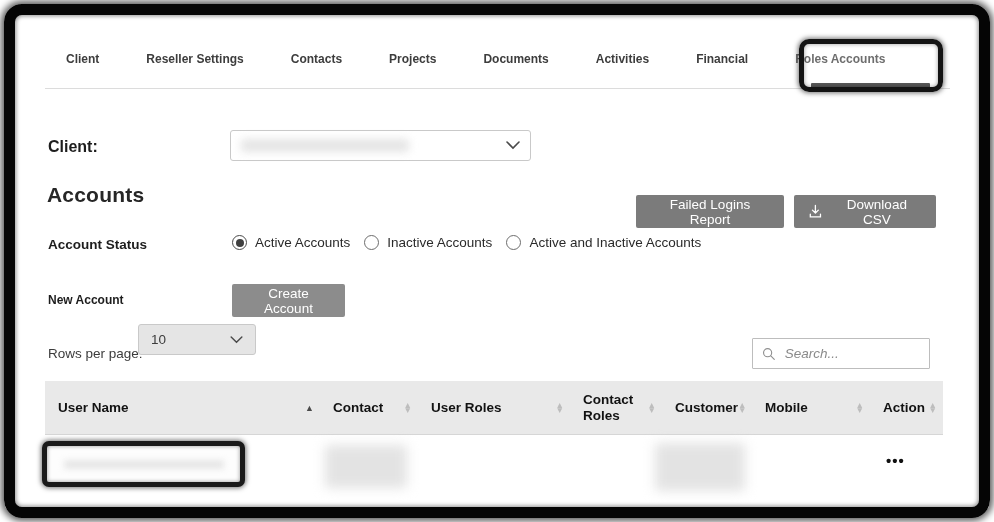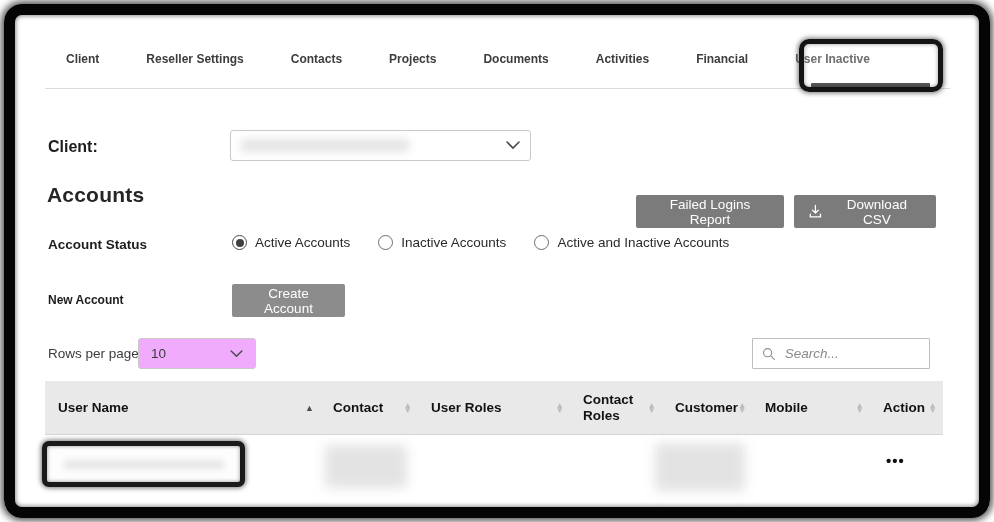--- a/index.html
+++ b/index.html
@@ -32,36 +32,36 @@
 
   
   .accounts-heading{position:absolute;left:47px;top:183px;font-size:21px;font-weight:700;color:#262626;letter-spacing:.2px;}
   .btn{position:absolute;height:33px;background:#7b7b7b;color:#fff;border:none;border-radius:2px;
     font-size:13.5px;display:flex;align-items:center;gap:9px;cursor:pointer;padding:0 14px;}
   .btn-failed{left:636px;top:195px;width:148px;}
   .btn-csv{left:794px;top:195px;width:142px;}
 
   
   .status-label{position:absolute;left:48px;top:237px;font-size:13.5px;font-weight:700;color:#1d1d1d;}
-  .radio-group{position:absolute;left:232px;top:235px;display:flex;gap:28px;align-items:center;}
+  .radio-group{position:absolute;left:232px;top:235px;display:flex;gap:14px;align-items:center;}
   .radio-opt{display:flex;align-items:center;gap:8px;cursor:pointer;}
   .radio-circ{width:15px;height:15px;border-radius:50%;border:1.5px solid #6d6d6d;background:#fff;
     display:inline-flex;align-items:center;justify-content:center;flex:none;}
   .radio-circ.sel{border-color:#4a4a4a;}
   .radio-circ.sel::after{content:"";width:8px;height:8px;border-radius:50%;background:#3f3f3f;}
   .radio-opt span.lbl{font-size:13.5px;color:#2a2a2a;}
 
   
   .newacct-label{position:absolute;left:48px;top:293px;font-size:12px;font-weight:700;color:#1d1d1d;}
   .btn-create{left:232px;top:284px;width:113px;background:#8c8c8c;}
 
   
   .rpp-label{position:absolute;left:48px;top:346px;font-size:13.5px;color:#3c3c3c;}
-  .rpp-select{position:absolute;left:138px;top:338px;width:118px;height:31px;border:1px solid #c9c9c9;border-radius:3px;
-    background:#f0abfc;display:flex;align-items:center;padding:0 12px;font-size:13.5px;color:#3c3c3c;cursor:pointer;}
+  .rpp-select{position:absolute;left:138px;top:324px;width:118px;height:31px;border:1px solid #c9c9c9;border-radius:3px;
+    background:#e5e5e5;display:flex;align-items:center;padding:0 12px;font-size:13.5px;color:#3c3c3c;cursor:pointer;}
   .rpp-select svg{margin-left:auto;}
   .search-box{position:absolute;left:752px;top:338px;width:178px;height:31px;border:1px solid #bdbdbd;border-radius:1px;
     background:#fff;display:flex;align-items:center;padding:0 9px;gap:7px;}
   .search-box input{border:none;outline:none;width:100%;font-size:13.5px;font-style:italic;color:#555;background:transparent;}
   .search-box input::placeholder{color:#8a8a8a;font-style:italic;}
 
   
   .thead{position:absolute;left:45px;top:381px;width:898px;height:54px;background:#e9e9e9;
     display:flex;align-items:center;border-bottom:1px solid #d6d6d6;}
   .th{display:flex;align-items:center;justify-content:space-between;padding:0 6px 0 13px;height:100%;}
@@ -87,21 +87,21 @@
 <div id="canvas">
 
   <nav class="tabs">
     <div class="tab">Client</div>
     <div class="tab">Reseller Settings</div>
     <div class="tab">Contacts</div>
     <div class="tab">Projects</div>
     <div class="tab">Documents</div>
     <div class="tab">Activities</div>
     <div class="tab">Financial</div>
-    <div class="tab active">User Inactive</div>
+    <div class="tab active">Roles Accounts</div>
   </nav>
   <div class="tabs-divider"></div>
   <div class="active-underline"></div>
   <div class="tab-annotation"></div>
 
   <div class="client-label">Client:</div>
   <div class="client-select">
     <span class="redact"></span>
     <svg width="14" height="9" viewBox="0 0 14 9">
         <path d="M1 1l6 6 6-6" fill="none" stroke="#4a4a4a" stroke-width="1.6" stroke-linecap="round"></path>

